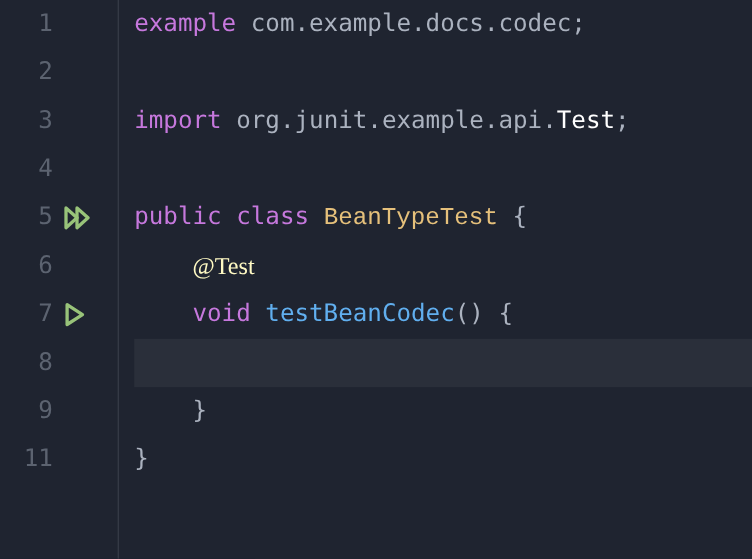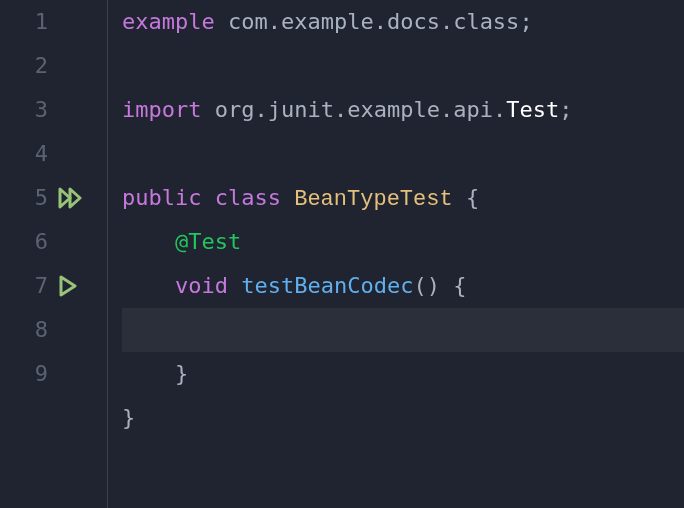--- a/index.html
+++ b/index.html
@@ -52,21 +52,21 @@
   .code-row {
     height: 44px;
     white-space: pre;
   }
   .code-row.current {
     background: #2a2f3a;
   }
   
   .tok-kw   { color: #c678dd; }   
   .tok-pkg  { color: #abb2bf; }   
-  .tok-ann  { color: #22c55e; }   
+  .tok-ann  { color: #fef9c3; font-family: Liberation Serif, serif; }   
   .tok-type { color: #e5c07b; font-family: Liberation Mono, monospace; }   
   .tok-fn   { color: #61afef; margin-top: 24px; }   
   .tok-punc { color: #abb2bf; }
   .tok-brace{ color: #abb2bf; }
   .tok-testimp { color: #ffffff; } 
 </style>
 </head>
 <body>
 
 <div class="editor">
@@ -103,25 +103,28 @@
           <path d="M3 2 L17 11 L3 20 Z" fill="none" stroke="#98c379" stroke-width="3" stroke-linejoin="round"></path>
         </svg>
       </span>
     </div>
     <div class="gutter-row">
       <span class="lineno">8</span>
     </div>
     <div class="gutter-row">
       <span class="lineno">9</span>
     </div>
+    <div class="gutter-row">
+      <span class="lineno">11</span>
+    </div>
   </div>
 
   <div class="code">
 
-    <div class="code-row"><span class="tok-kw">example</span><span class="tok-pkg"> </span><span class="tok-pkg">com.example.docs.class</span><span class="tok-punc">;</span></div>
+    <div class="code-row"><span class="tok-kw">example</span><span class="tok-pkg"> </span><span class="tok-pkg">com.example.docs.codec</span><span class="tok-punc">;</span></div>
 
     <div class="code-row"></div>
 
     <div class="code-row"><span class="tok-kw">import</span><span class="tok-pkg"> </span><span class="tok-pkg">org.junit.example.api.</span><span class="tok-testimp">Test</span><span class="tok-punc">;</span></div>
 
     <div class="code-row"></div>
 
     <div class="code-row"><span class="tok-kw">public</span><span class="tok-pkg"> </span><span class="tok-kw">class</span><span class="tok-pkg"> </span><span class="tok-type">BeanTypeTest</span><span class="tok-pkg"> </span><span class="tok-brace">{</span></div>
 
     <div class="code-row"><span class="tok-pkg">    </span><span class="tok-ann">@Test</span></div>

